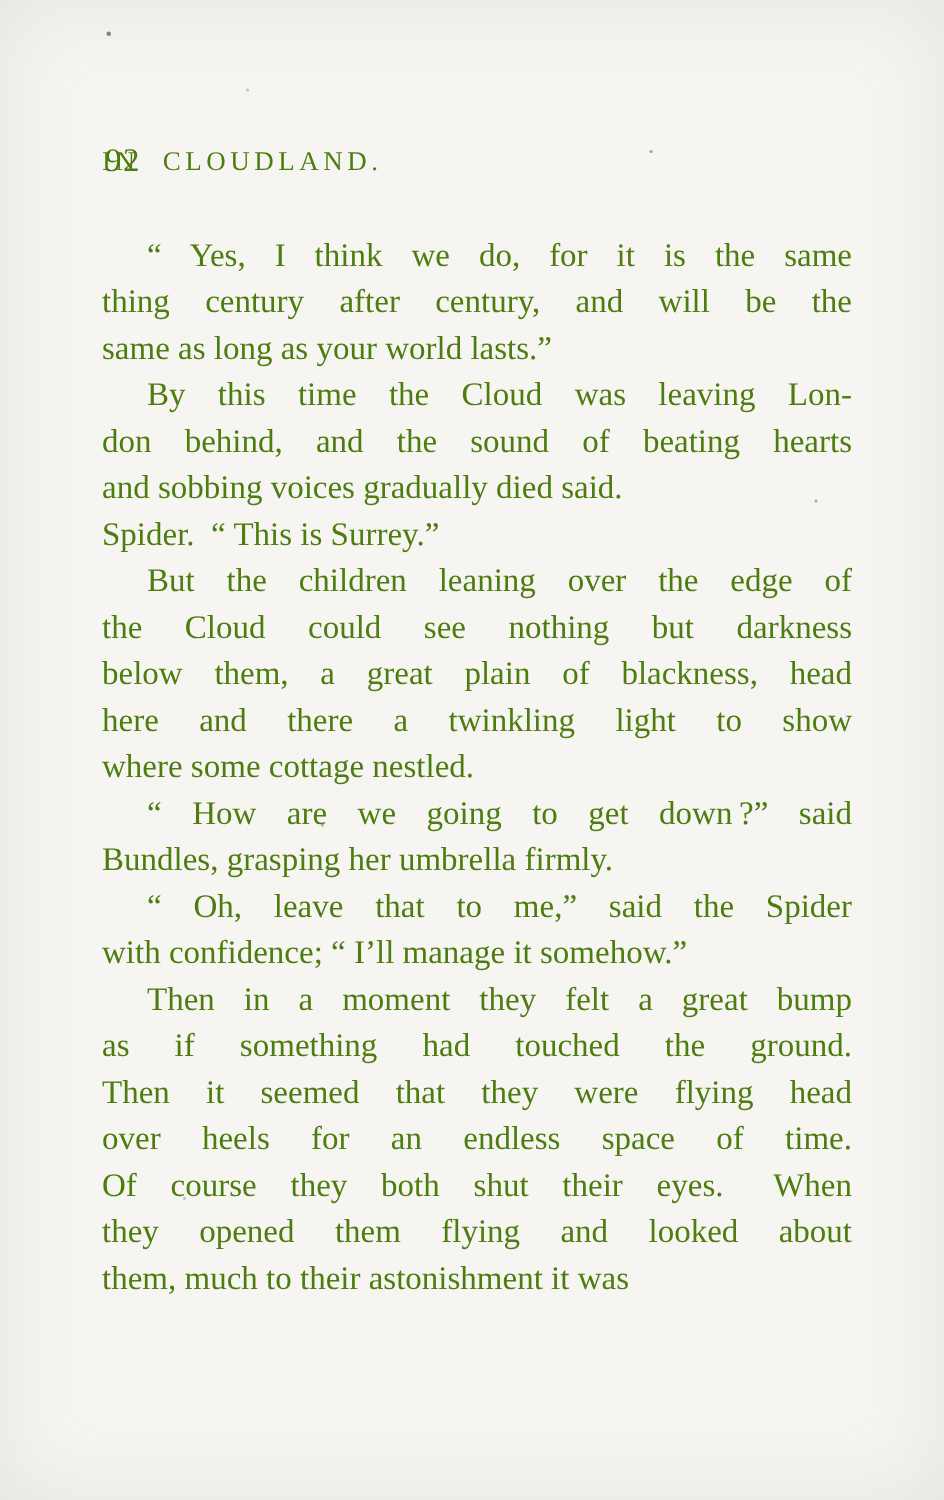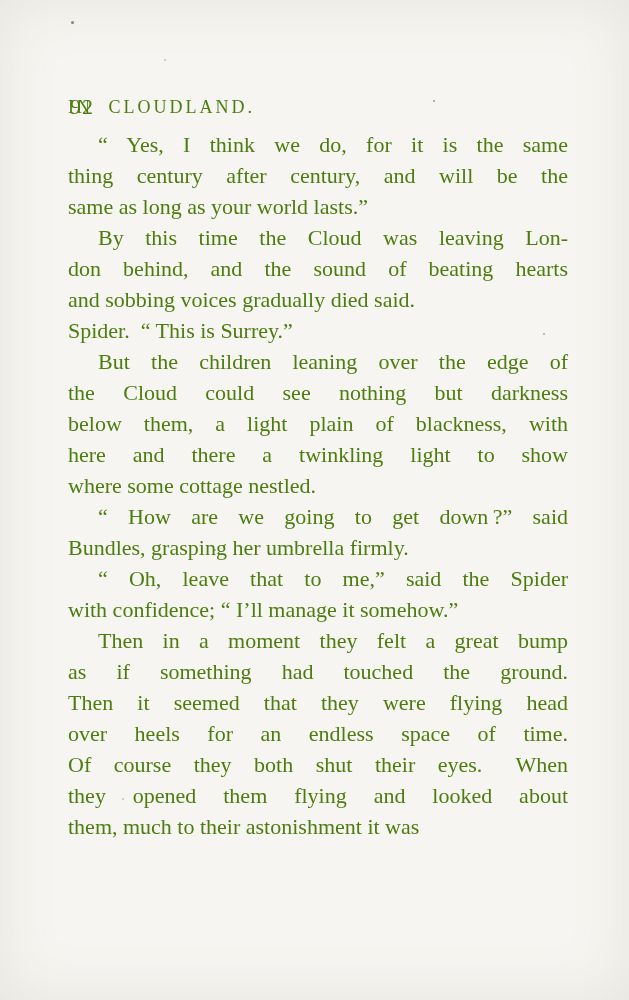--- a/index.html
+++ b/index.html
@@ -43,21 +43,21 @@
     left: 0;
     top: 3px;
     width: 480px;
     text-align: left;
     font-size: 18px;
     letter-spacing: 3px;
     word-spacing: 8px;
   }
   .body-text {
     position: absolute;
-    top: 129px;
+    top: 154px;
     left: 68px;
     width: 500px;
     font-size: 22px;
   }
   .line {
     height: 31px;
     line-height: 31px;
     text-align: justify;
     text-align-last: justify;
     white-space: nowrap;
@@ -89,21 +89,21 @@
   <div class="body-text">
       <div class="line first">“ Yes, I think we do, for it is the same</div>
       <div class="line">thing century after century, and will be the</div>
       <div class="line last">same as long as your world lasts.”</div>
       <div class="line first">By this time the Cloud was leaving Lon-</div>
       <div class="line">don behind, and the sound of beating hearts</div>
       <div class="line last">and sobbing voices gradually died said.</div>
       <div class="line last">Spider. “ This is Surrey.”</div>
       <div class="line first">But the children leaning over the edge of</div>
       <div class="line">the Cloud could see nothing but darkness</div>
-      <div class="line">below them, a light plain of blackness, with</div>
+      <div class="line">below them, a great plain of blackness, head</div>
       <div class="line">here and there a twinkling light to show</div>
       <div class="line last">where some cottage nestled.</div>
       <div class="line first">“ How are we going to get down ?” said</div>
       <div class="line last">Bundles, grasping her umbrella firmly.</div>
       <div class="line first">“ Oh, leave that to me,” said the Spider</div>
       <div class="line last">with confidence; “ I’ll manage it somehow.”</div>
       <div class="line first">Then in a moment they felt a great bump</div>
       <div class="line">as if something had touched the ground.</div>
       <div class="line">Then it seemed that they were flying head</div>
       <div class="line">over heels for an endless space of time.</div>

